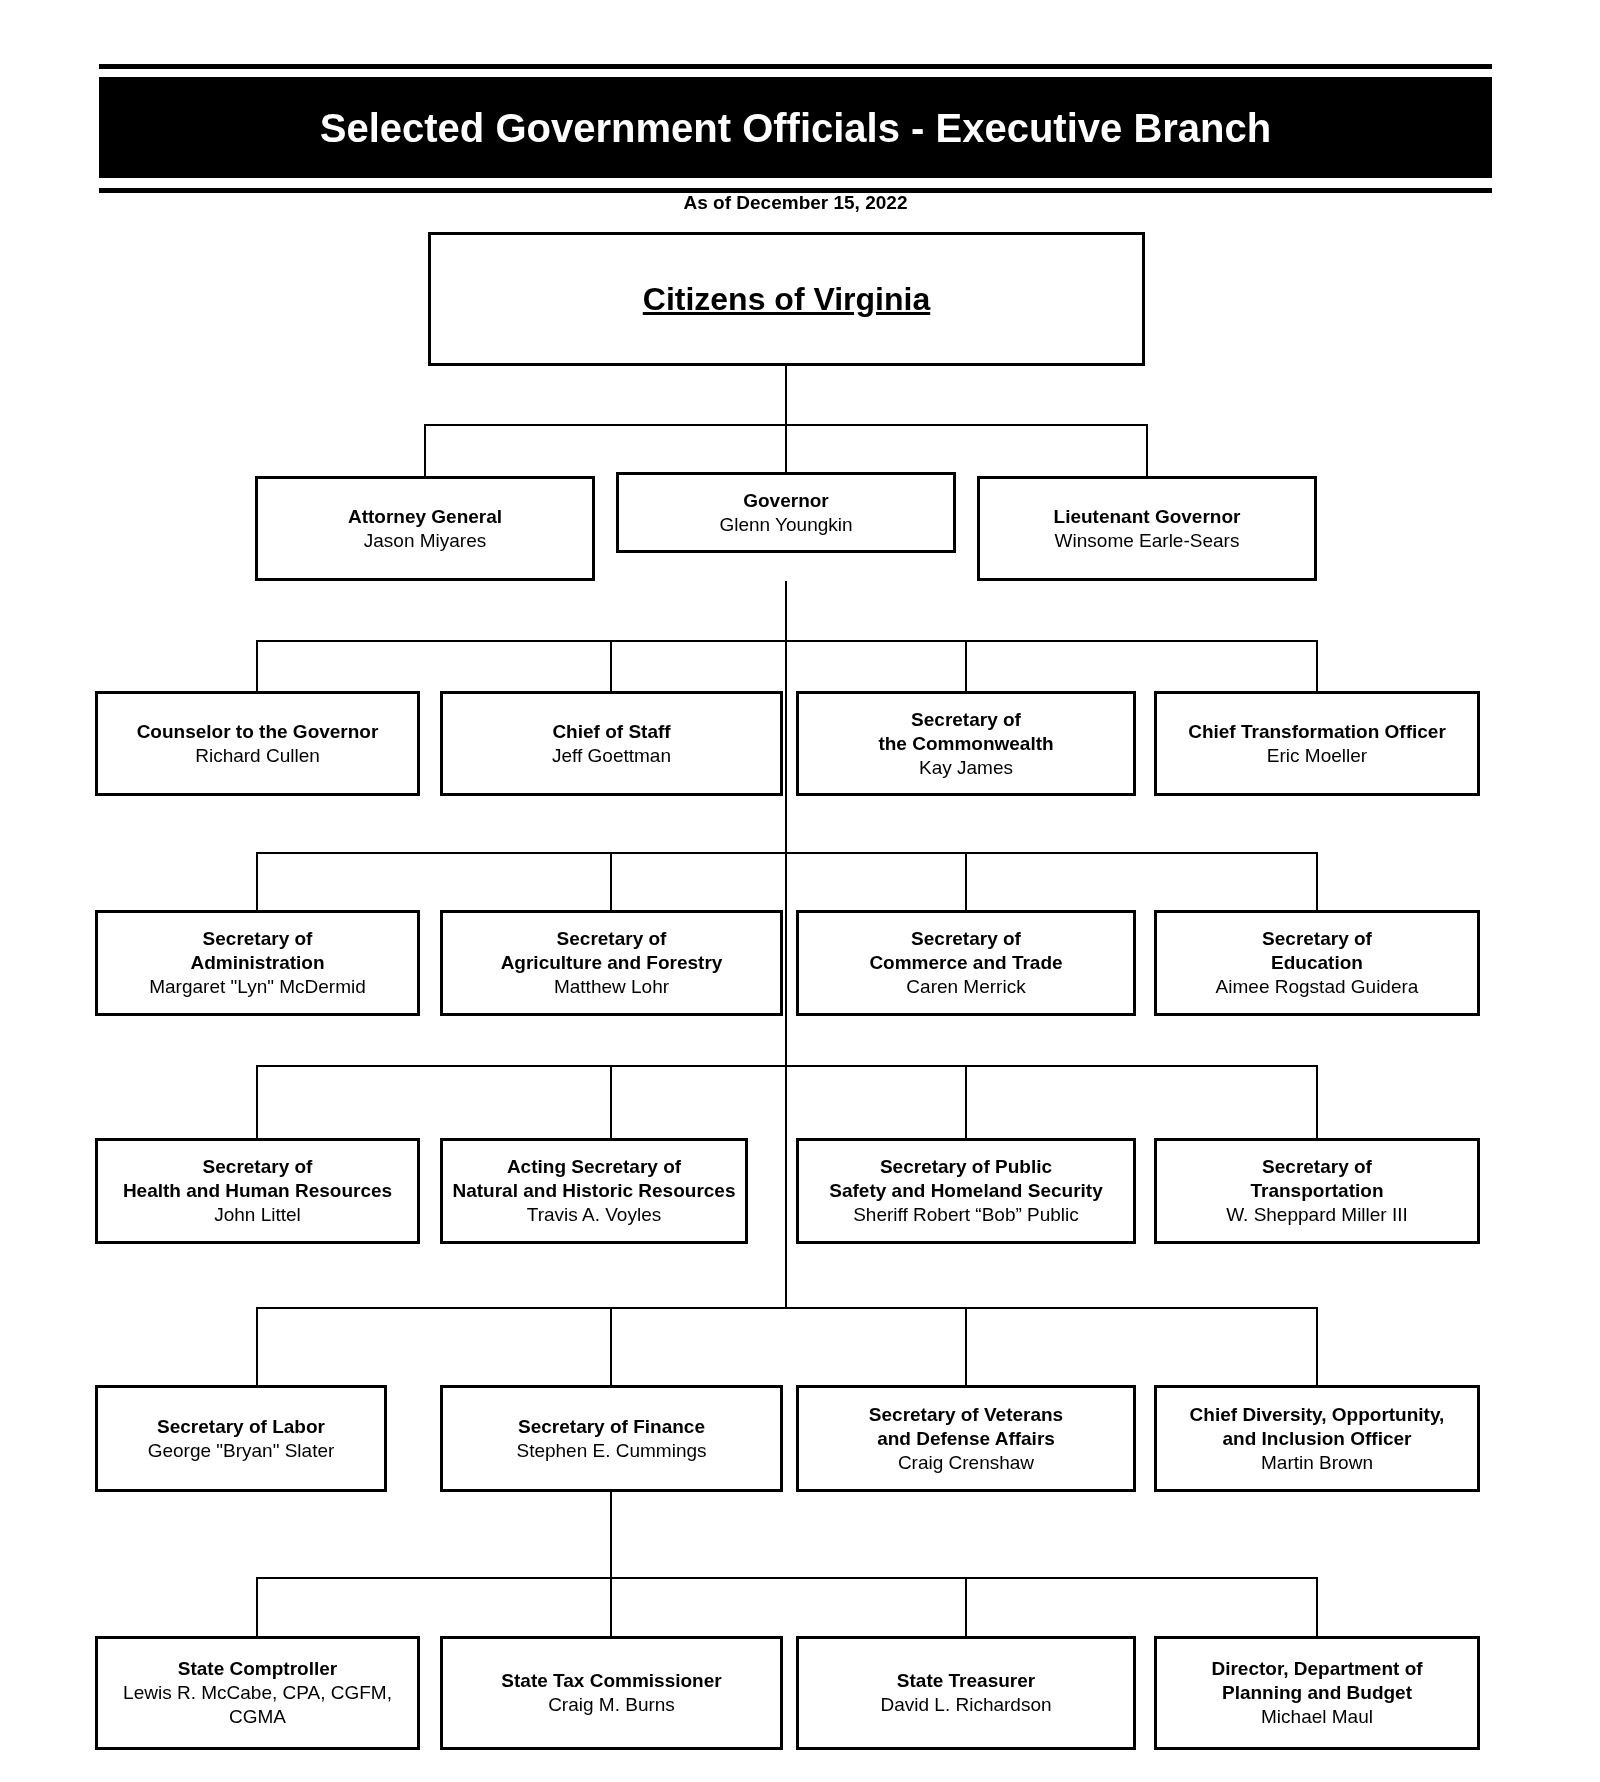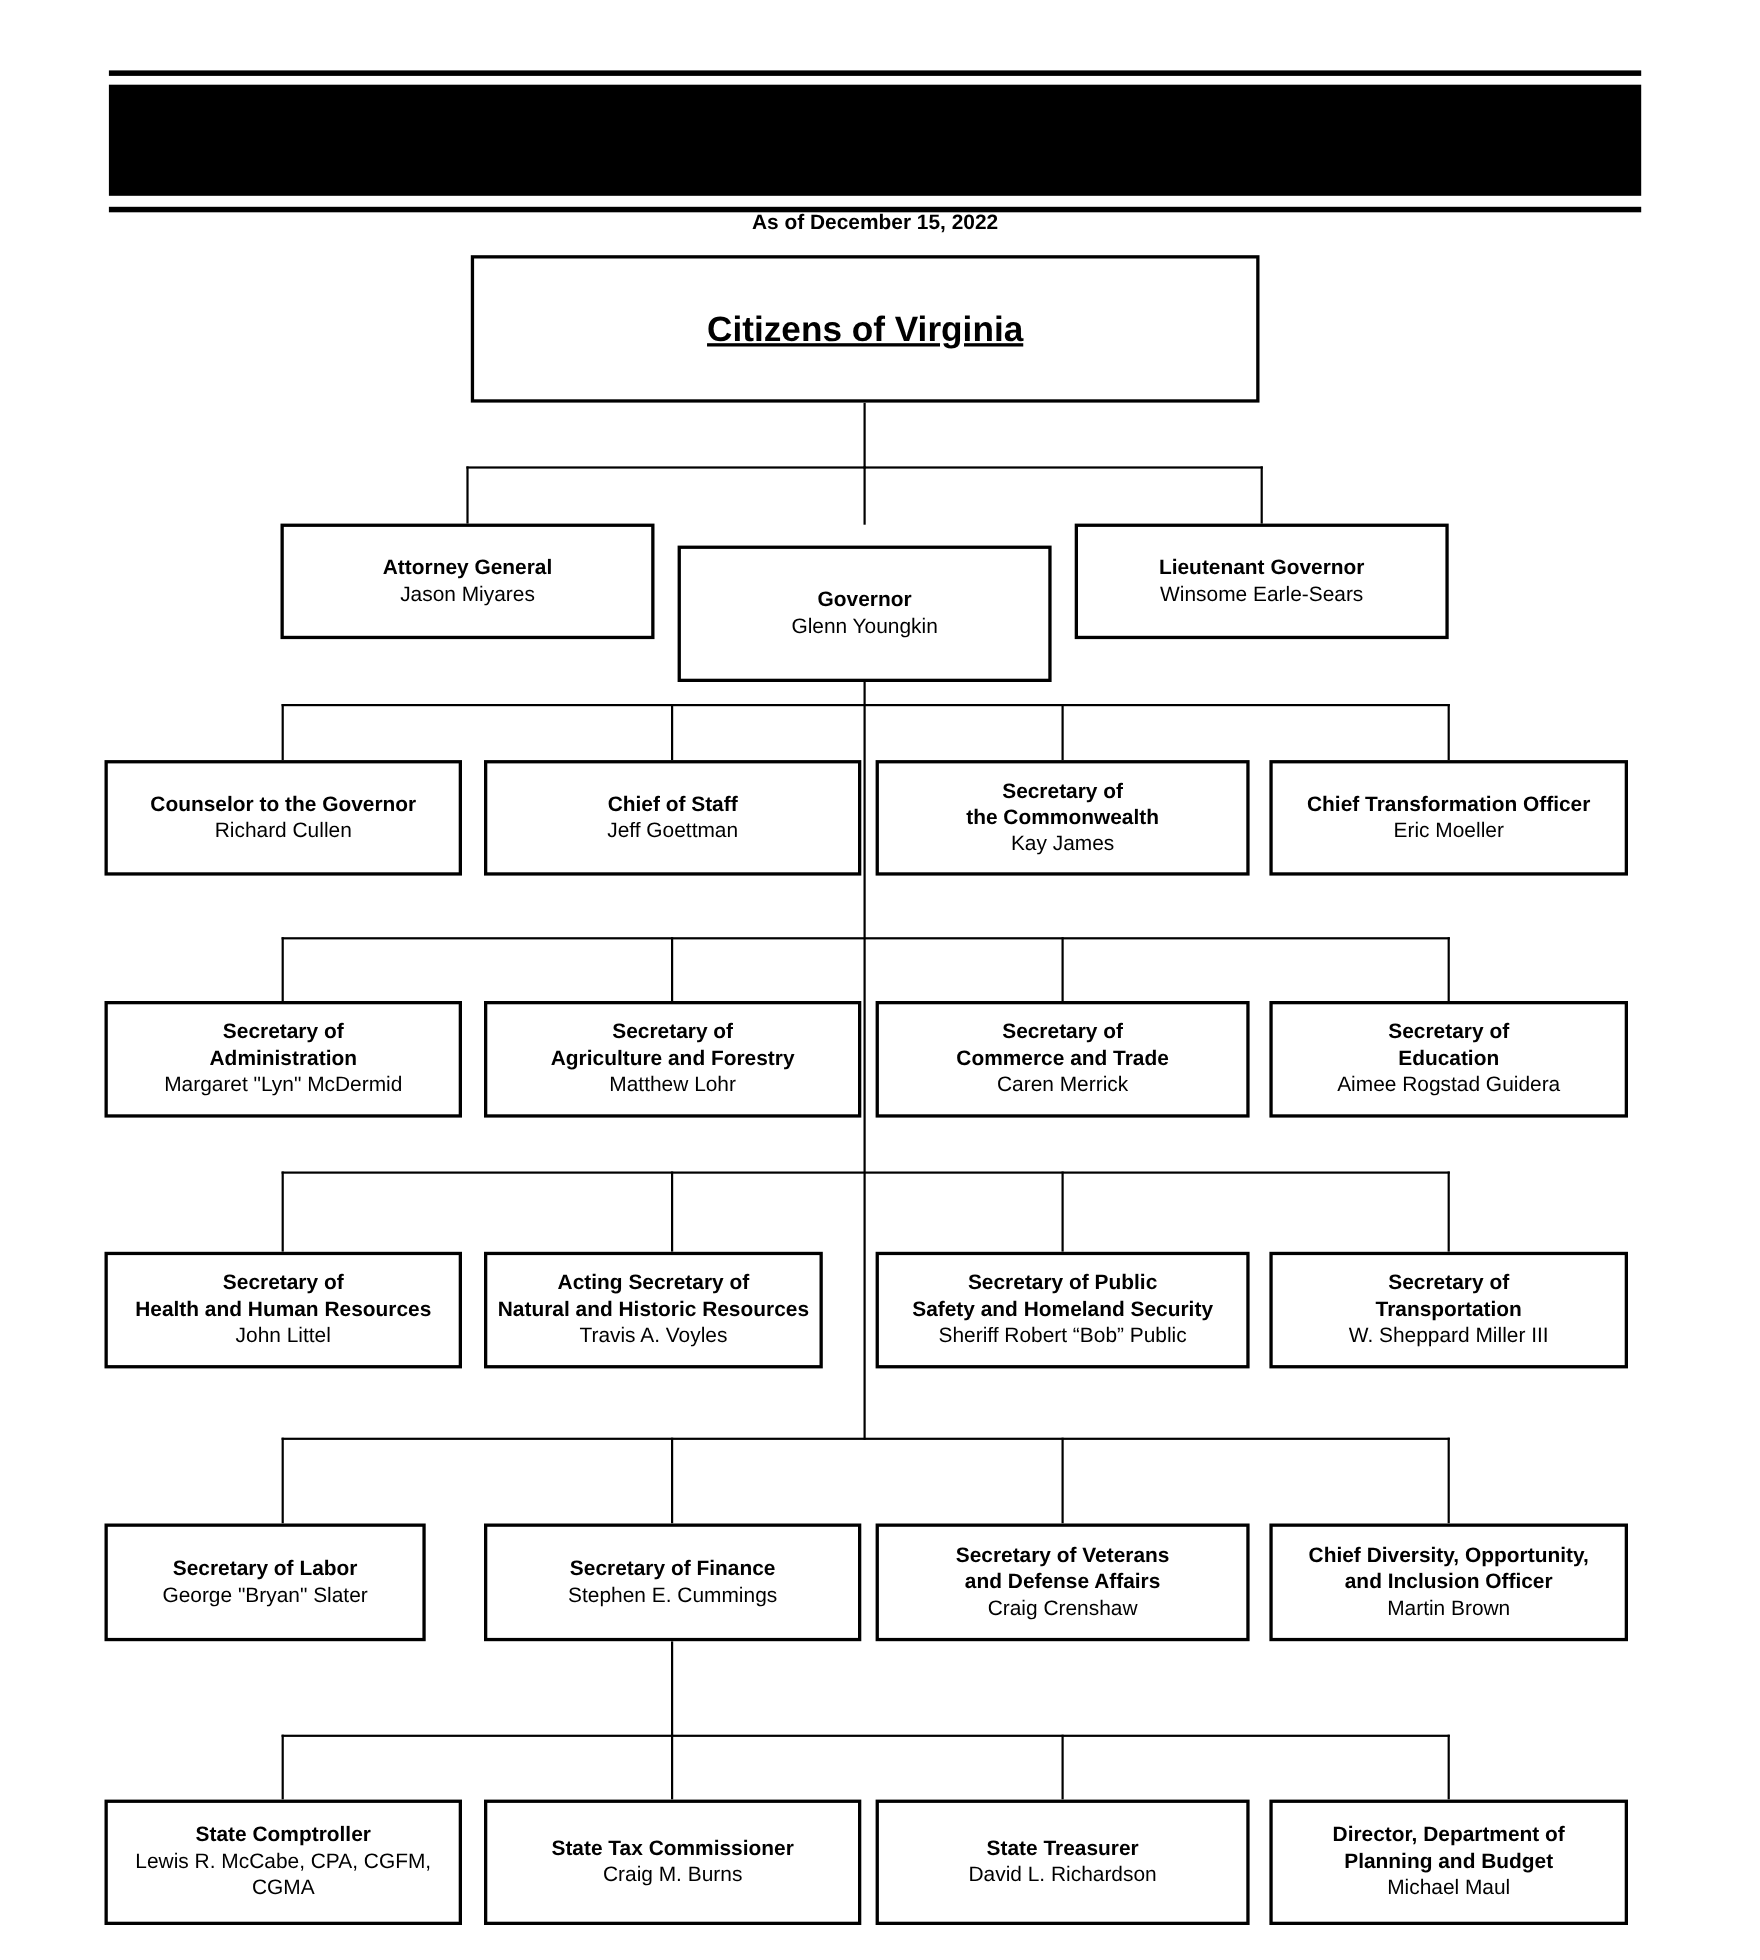--- a/index.html
+++ b/index.html
@@ -41,20 +41,21 @@
   .line{
     position:absolute;background:#000;
   }
 </style>
 </head>
 <body>
 
 <div id="page">
   <div class="rule" style="top:64px"></div>
   <div class="banner">
+    <div class="banner-line">Selected Government Officials - Executive Branch</div>
   </div>
   <div class="rule" style="top:188px"></div>
   <div class="date">As of December 15, 2022</div>
   <div id="connectors">
       <div class="line" style="left: 785px; top: 366px; width: 2px; height: 60px;"></div>
       <div class="line" style="left: 424px; top: 424px; width: 724px; height: 2px;"></div>
       <div class="line" style="left: 424px; top: 424px; width: 2px; height: 53px;"></div>
       <div class="line" style="left: 785px; top: 424px; width: 2px; height: 53px;"></div>
       <div class="line" style="left: 1146px; top: 424px; width: 2px; height: 53px;"></div>
       <div class="line" style="left: 785px; top: 581px; width: 2px; height: 728px;"></div>
@@ -86,21 +87,21 @@
       <div class="line" style="left: 1316px; top: 1577px; width: 2px; height: 59px;"></div>
     </div>
   <div id="boxes">
       <div class="box root" style="left: 428px; top: 232px; width: 717px; height: 134px;">
         <div class="t">Citizens of Virginia</div>
       </div>
       <div class="box" style="left: 255px; top: 476px; width: 340px; height: 105px;">
         <div class="t">Attorney General</div>
         <div class="n">Jason Miyares</div>
       </div>
-      <div class="box" style="left: 616px; top: 496px; width: 340px; height: 124px;">
+      <div class="box" style="left: 616px; top: 472px; width: 340px; height: 81px;">
         <div class="t">Governor</div>
         <div class="n">Glenn Youngkin</div>
       </div>
       <div class="box" style="left: 977px; top: 476px; width: 340px; height: 105px;">
         <div class="t">Lieutenant Governor</div>
         <div class="n">Winsome Earle-Sears</div>
       </div>
       <div class="box" style="left: 95px; top: 691px; width: 325px; height: 105px;">
         <div class="t">Counselor to the Governor</div>
         <div class="n">Richard Cullen</div>

